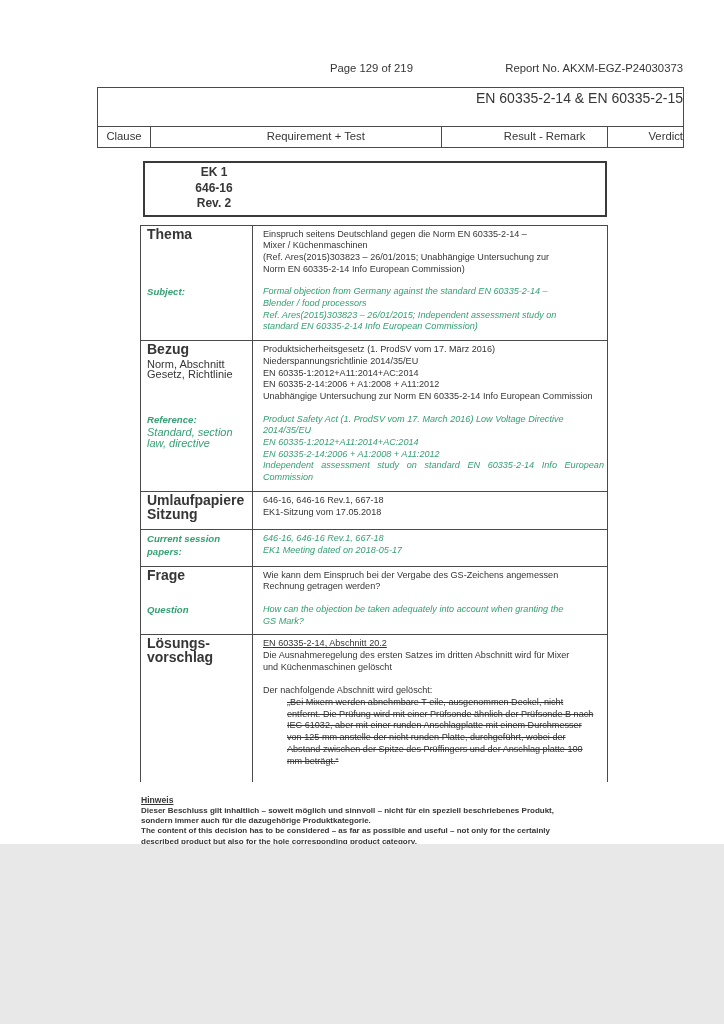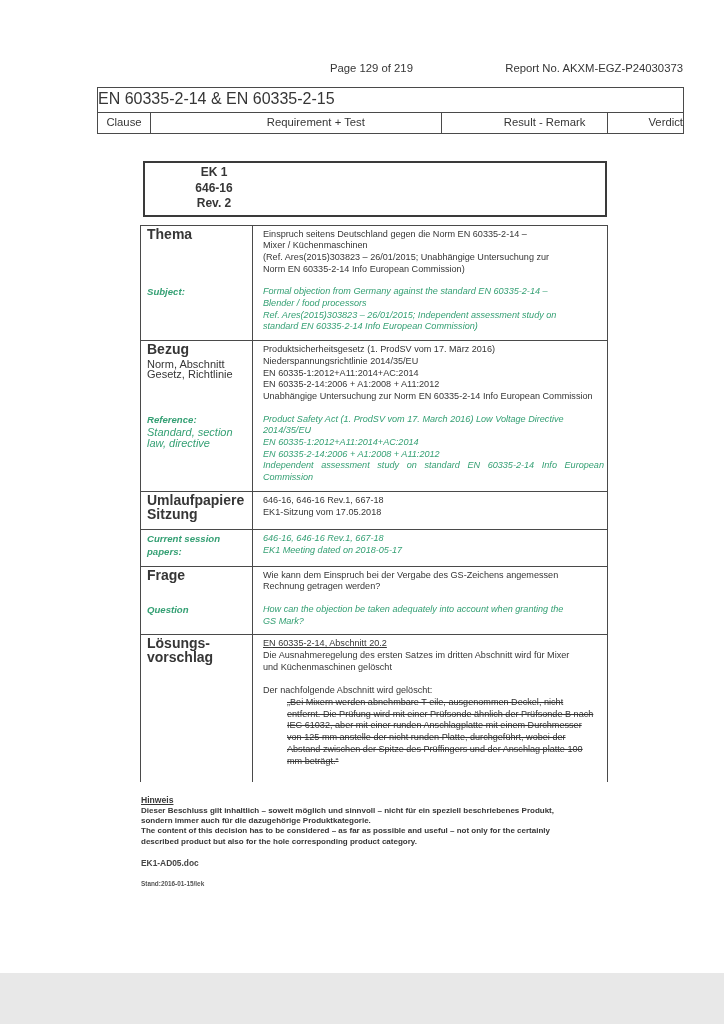--- a/index.html
+++ b/index.html
@@ -3,38 +3,38 @@
 <meta charset="utf-8">
 <style>
   :root{
     --green:#35a074;
     --ink:#363636;
     --line:#4a4a4a;
   }
   *{box-sizing:border-box;}
   html,body{margin:0;padding:0;background:#e8e8e8;}
   .page{
-    position:relative;width:724px;height:973px;background:#ffffff;
+    position:relative;width:724px;height:844px;background:#ffffff;
     font-family:"Liberation Sans","DejaVu Sans",sans-serif;color:var(--ink);
     overflow:hidden;margin:0 auto;
   }
   .pre{white-space:pre;}
   .preline{white-space:pre-line;}
   .green-i{color:var(--green);font-style:italic;}
   .green-bi{color:var(--green);font-style:italic;font-weight:bold;}
   .underline{text-decoration:underline;}
   .strike{text-decoration:line-through;margin-left:24px;}
 
   
   .meta-page{position:absolute;left:330px;top:62px;font-size:11.3px;}
   .meta-report{position:absolute;right:41px;top:62px;font-size:11.3px;}
 
   
   .clause-table{position:absolute;left:97px;top:87px;width:587px;border:1.6px solid var(--line);}
-  .ct-title{text-align:left;font-size:16px;padding:2px 0 4px;border-bottom:1.3px solid var(--line);}
+  .ct-title{text-align:right;font-size:14px;padding:2px 0 20px;border-bottom:1.3px solid var(--line);}
   .ct-cols{display:flex;gap:40px;}
   .ct-c{text-align:center;font-size:11.3px;padding:3px 0 5px;}
   .ct-c1{width:61px;border-right:1.3px solid var(--line);}
   .ct-c2{width:289px;border-right:1.3px solid var(--line);}
   .ct-c3{width:146px;border-right:1.3px solid var(--line);}
   .ct-c4{flex:1;}
 
   
   .content{position:absolute;left:140px;top:161px;width:468px;}
 

